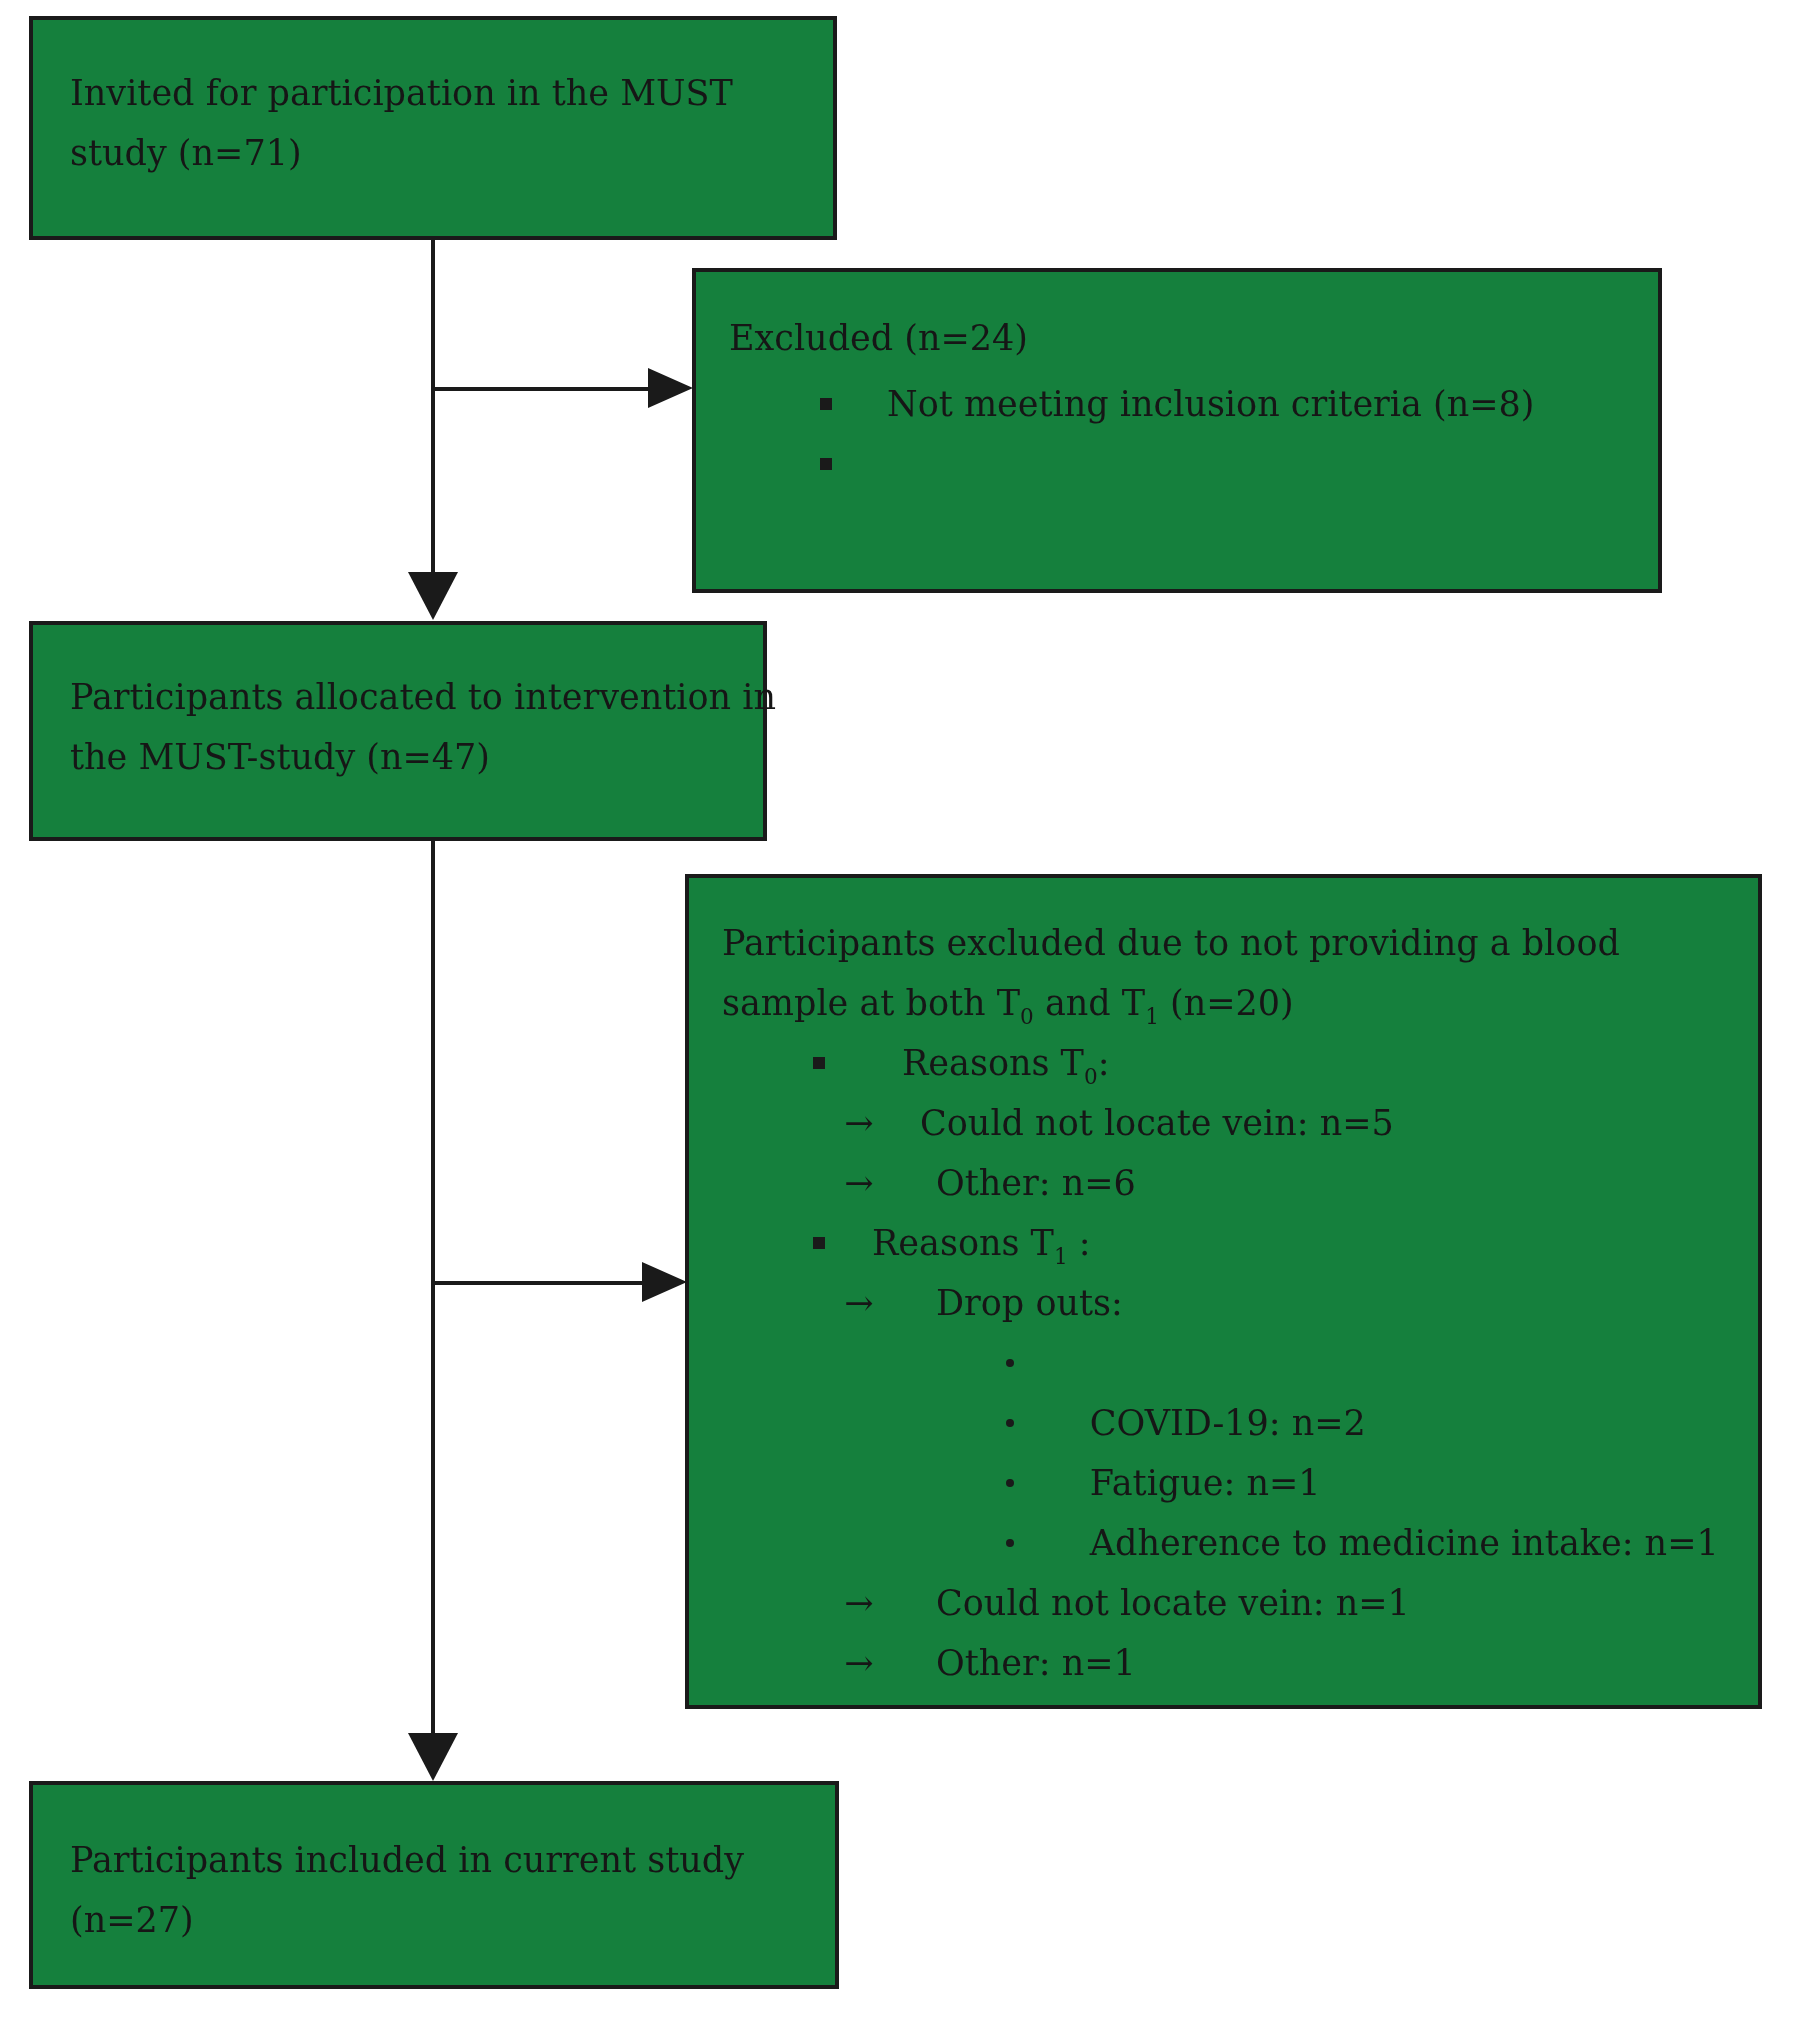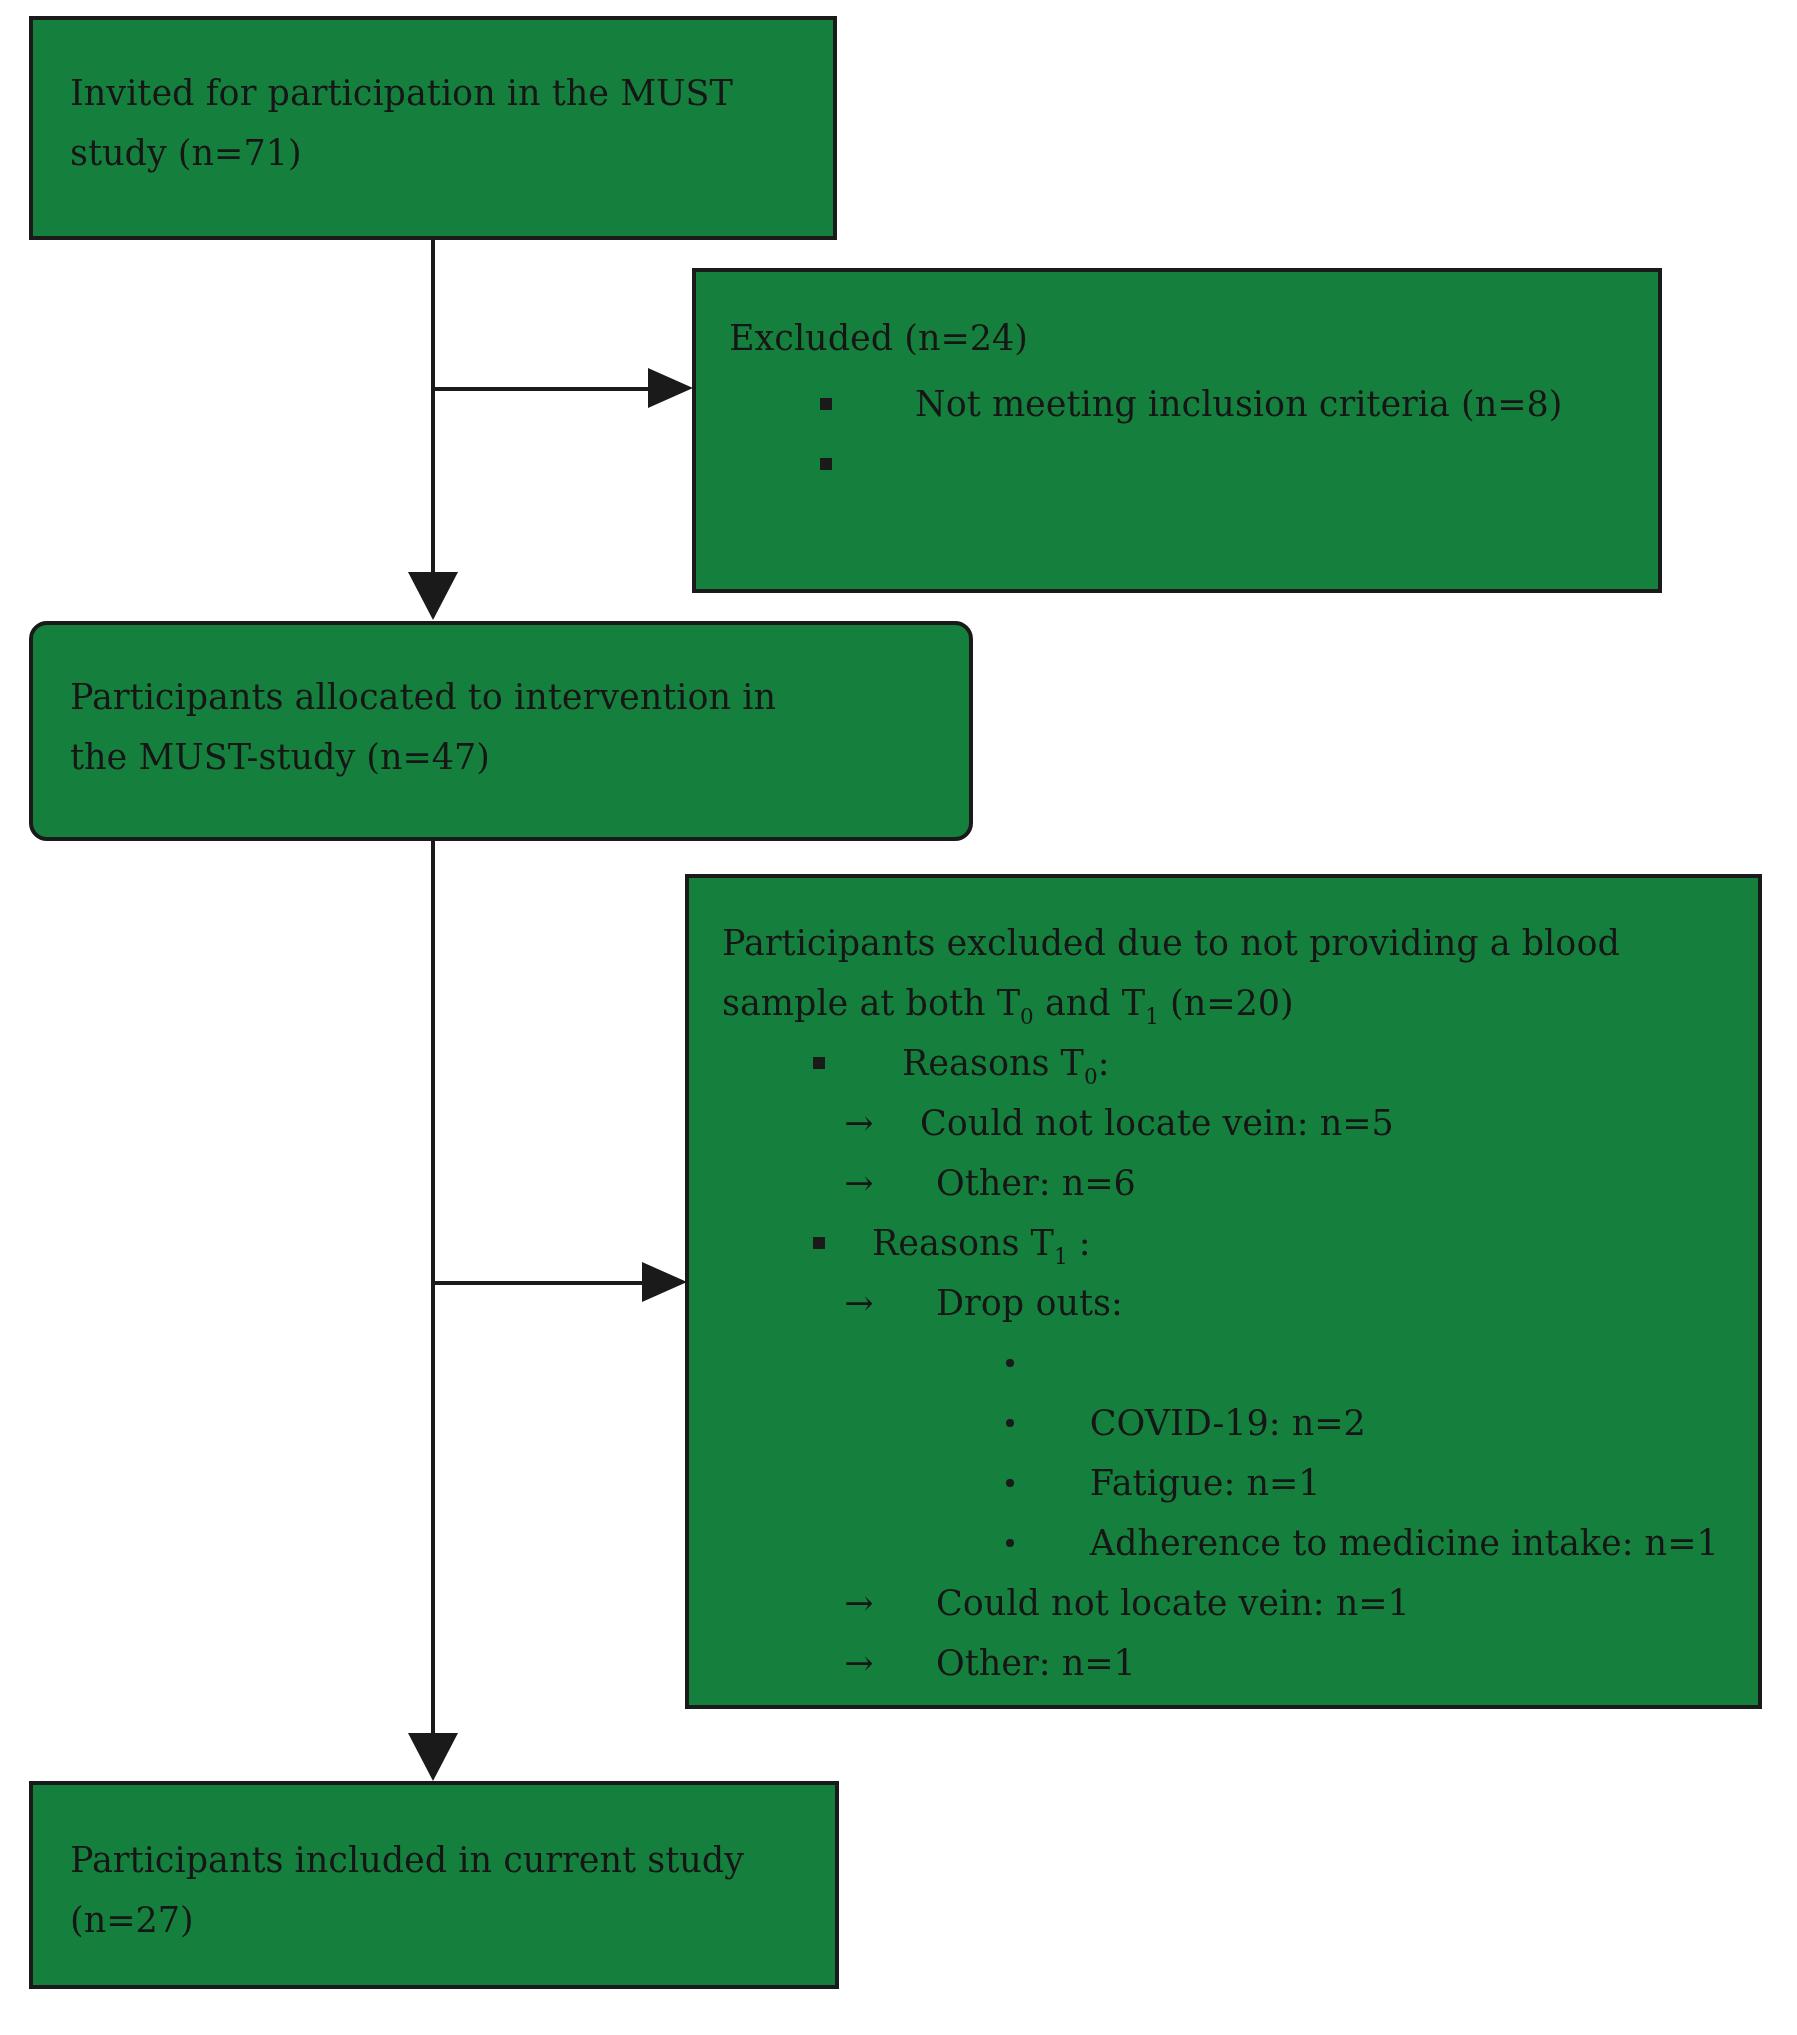--- a/index.html
+++ b/index.html
@@ -56,28 +56,28 @@
 
   <div class="fbox" style="left:29px;top:15.5px;width:808px;height:224px;padding:43px 18px 0 37px;">
     <div class="tline">Invited for participation in the MUST</div>
     <div class="tline">study (n=71)</div>
   </div>
 
   <div class="fbox" style="left:692px;top:268px;width:970px;height:325px;">
     <div class="tline" style="margin:36px 0 0 33px;">Excluded (n=24)</div>
     <div class="row" style="margin-top:6px;">
       <span class="sq" style="margin-left:124px;"></span>
-      <span style="margin-left:83px;">Not meeting inclusion criteria (n=8)</span>
+      <span style="margin-left:55px;">Not meeting inclusion criteria (n=8)</span>
     </div>
     <div class="row">
       <span class="sq" style="margin-left:124px;"></span>
     </div>
   </div>
 
-  <div class="fbox" style="left:29px;top:621px;width:944px;height:220px;padding:42px 18px 0 37px;border-radius:18px;">
+  <div class="fbox" style="left:29px;top:621px;width:738px;height:220px;padding:42px 18px 0 37px;">
     <div class="tline">Participants allocated to intervention in</div>
     <div class="tline">the MUST-study (n=47)</div>
   </div>
 
   <div class="fbox" style="left:685px;top:874px;width:1077px;height:835px;padding-top:35px;">
     <div class="tline" style="margin-left:33px;">Participants excluded due to not providing a blood</div>
     <div class="tline" style="margin-left:33px;">
       <span>sample at both T</span><span class="sub">0</span><span> and T</span><span class="sub">1</span><span> (n=20)</span>
     </div>
 

